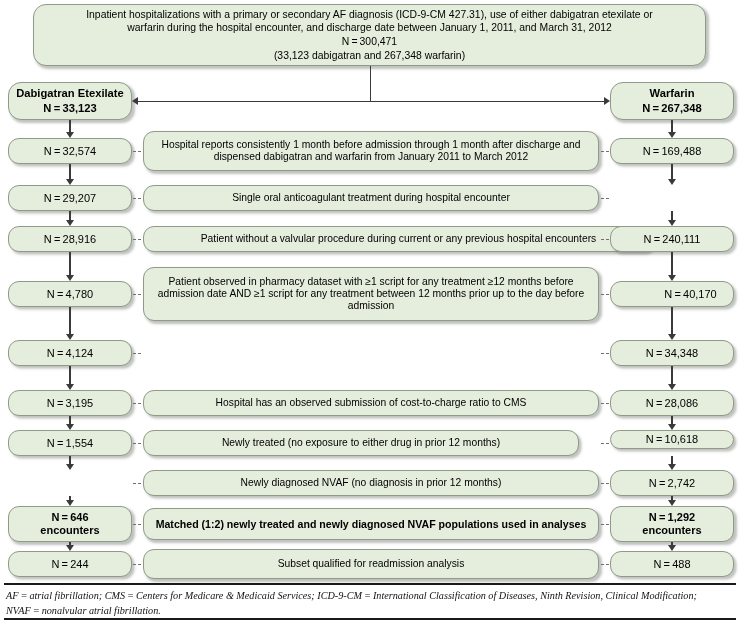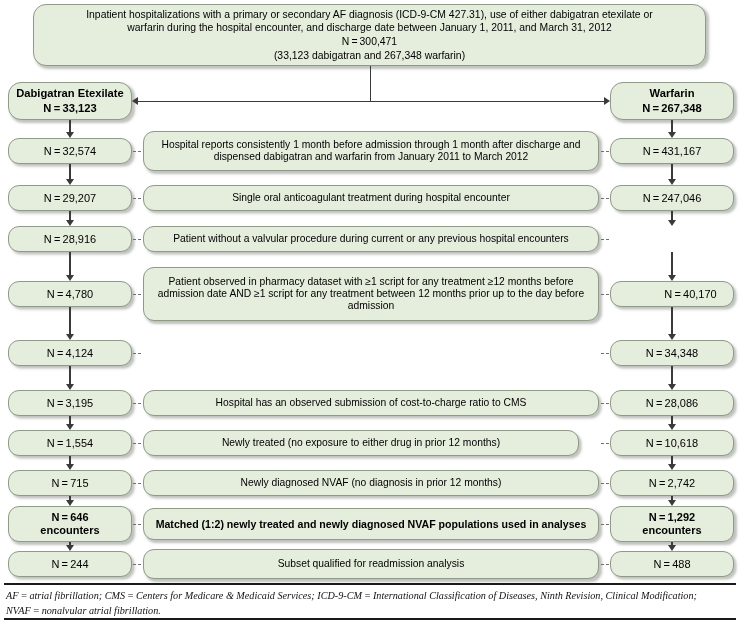--- a/index.html
+++ b/index.html
@@ -143,48 +143,48 @@
     <div class="hline" style="left: 138px; top: 101px; width: 466px;"></div>
     <div class="arrow-left" style="left: 132px; top: 96.8px;"></div>
     <div class="arrow-right" style="left: 603.5px; top: 96.8px;"></div>
     <div class="box center" style="left: 143px; top: 131px; width: 456px; height: 40px;">
       <div class="txt">Hospital reports consistently 1 month before admission through 1 month after discharge and dispensed dabigatran and warfarin from January 2011 to March 2012</div>
     </div>
     <div class="box nbox" style="left: 8px; top: 138px; width: 124px; height: 26px;">
       <div class="txt">N = 32,574</div>
     </div>
     <div class="box nbox" style="left: 610px; top: 138px; width: 124px; height: 26px;">
-      <div class="txt">N = 431,167</div>
+      <div class="txt">N = 169,488</div>
     </div>
     <div class="dashline" style="left: 133px; top: 151px; width: 8px;"></div>
     <div class="dashline" style="left: 601px; top: 151px; width: 8px;"></div>
     <div class="vline" style="left: 69.35px; top: 120px; height: 13px;"></div>
     <div class="arrow-down" style="left: 65.8px; top: 131.5px;"></div>
     <div class="vline" style="left: 671.35px; top: 120px; height: 13px;"></div>
     <div class="arrow-down" style="left: 667.8px; top: 131.5px;"></div>
     <div class="box center" style="left: 143px; top: 185px; width: 456px; height: 26px;">
       <div class="txt">Single oral anticoagulant treatment during hospital encounter</div>
     </div>
     <div class="box nbox" style="left: 8px; top: 185px; width: 124px; height: 26px;">
       <div class="txt">N = 29,207</div>
     </div>
-    <div class="box nbox" style="left: 610px; top: 185px; width: 124px; height: 26px;">
-      <div class="txt">N = 247,046</div>
-    </div>
     <div class="dashline" style="left: 133px; top: 198px; width: 8px;"></div>
     <div class="dashline" style="left: 601px; top: 198px; width: 8px;"></div>
     <div class="vline" style="left: 69.35px; top: 164px; height: 16px;"></div>
     <div class="arrow-down" style="left: 65.8px; top: 178.5px;"></div>
     <div class="vline" style="left: 671.35px; top: 164px; height: 16px;"></div>
     <div class="arrow-down" style="left: 667.8px; top: 178.5px;"></div>
-    <div class="box center" style="left: 143px; top: 226px; width: 456px; height: 26px;">
+    <div class="box center" style="left: 143px; top: 226px; width: 511px; height: 26px;">
       <div class="txt">Patient without a valvular procedure during current or any previous hospital encounters</div>
     </div>
     <div class="box nbox" style="left: 8px; top: 226px; width: 124px; height: 26px;">
       <div class="txt">N = 28,916</div>
+    </div>
+    <div class="box nbox" style="left: 610px; top: 226px; width: 124px; height: 26px;">
+      <div class="txt">N = 240,111</div>
     </div>
     <div class="dashline" style="left: 133px; top: 239px; width: 8px;"></div>
     <div class="dashline" style="left: 601px; top: 239px; width: 8px;"></div>
     <div class="vline" style="left: 69.35px; top: 211px; height: 10px;"></div>
     <div class="arrow-down" style="left: 65.8px; top: 219.5px;"></div>
     <div class="vline" style="left: 671.35px; top: 211px; height: 10px;"></div>
     <div class="arrow-down" style="left: 667.8px; top: 219.5px;"></div>
     <div class="box center" style="left: 143px; top: 267px; width: 456px; height: 54px;">
       <div class="txt">Patient observed in pharmacy dataset with ≥1 script for any treatment ≥12 months before admission date AND ≥1 script for any treatment between 12 months prior up to the day before admission</div>
     </div>
@@ -226,34 +226,31 @@
     <div class="vline" style="left: 69.35px; top: 366px; height: 19px;"></div>
     <div class="arrow-down" style="left: 65.8px; top: 383.5px;"></div>
     <div class="vline" style="left: 671.35px; top: 366px; height: 19px;"></div>
     <div class="arrow-down" style="left: 667.8px; top: 383.5px;"></div>
     <div class="box center" style="left: 143px; top: 430px; width: 436px; height: 26px;">
       <div class="txt">Newly treated (no exposure to either drug in prior 12 months)</div>
     </div>
     <div class="box nbox" style="left: 8px; top: 430px; width: 124px; height: 26px;">
       <div class="txt">N = 1,554</div>
     </div>
-    <div class="box nbox" style="left: 610px; top: 430px; width: 124px; height: 26px;">
+    <div class="box nbox" style="left: 610px; top: 430px; width: 124px; height: 19px;">
       <div class="txt">N = 10,618</div>
     </div>
     <div class="dashline" style="left: 133px; top: 443px; width: 8px;"></div>
     <div class="dashline" style="left: 601px; top: 443px; width: 8px;"></div>
     <div class="vline" style="left: 69.35px; top: 416px; height: 9px;"></div>
     <div class="arrow-down" style="left: 65.8px; top: 423.5px;"></div>
     <div class="vline" style="left: 671.35px; top: 416px; height: 9px;"></div>
     <div class="arrow-down" style="left: 667.8px; top: 423.5px;"></div>
     <div class="box center" style="left: 143px; top: 470px; width: 456px; height: 26px;">
       <div class="txt">Newly diagnosed NVAF (no diagnosis in prior 12 months)</div>
-    </div>
-    <div class="box nbox" style="left: 8px; top: 470px; width: 124px; height: 26px;">
-      <div class="txt">N = 715</div>
     </div>
     <div class="box nbox" style="left: 610px; top: 470px; width: 124px; height: 26px;">
       <div class="txt">N = 2,742</div>
     </div>
     <div class="dashline" style="left: 133px; top: 483px; width: 8px;"></div>
     <div class="dashline" style="left: 601px; top: 483px; width: 8px;"></div>
     <div class="vline" style="left: 69.35px; top: 456px; height: 9px;"></div>
     <div class="arrow-down" style="left: 65.8px; top: 463.5px;"></div>
     <div class="vline" style="left: 671.35px; top: 456px; height: 9px;"></div>
     <div class="arrow-down" style="left: 667.8px; top: 463.5px;"></div>

